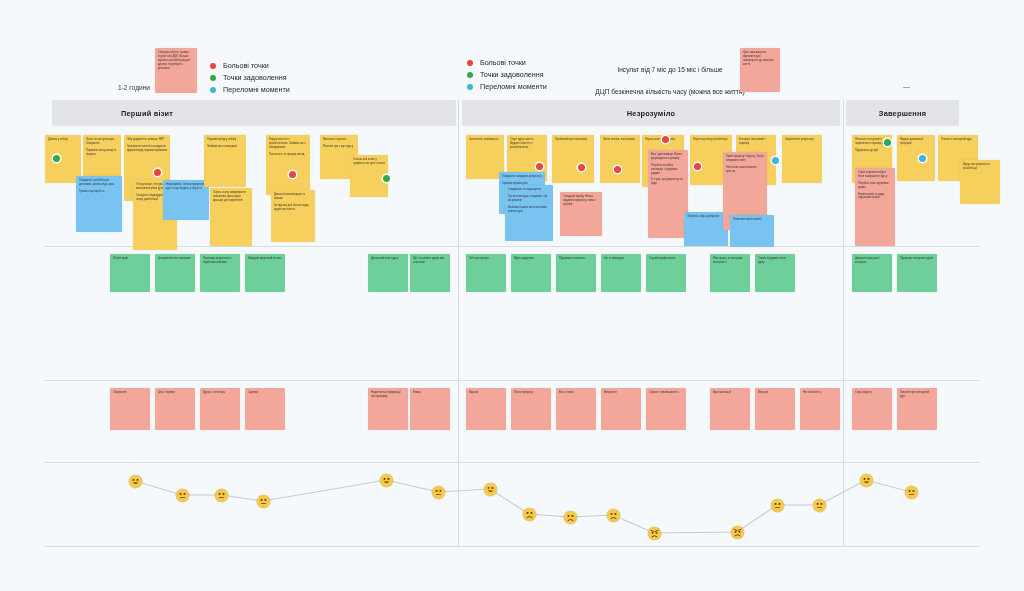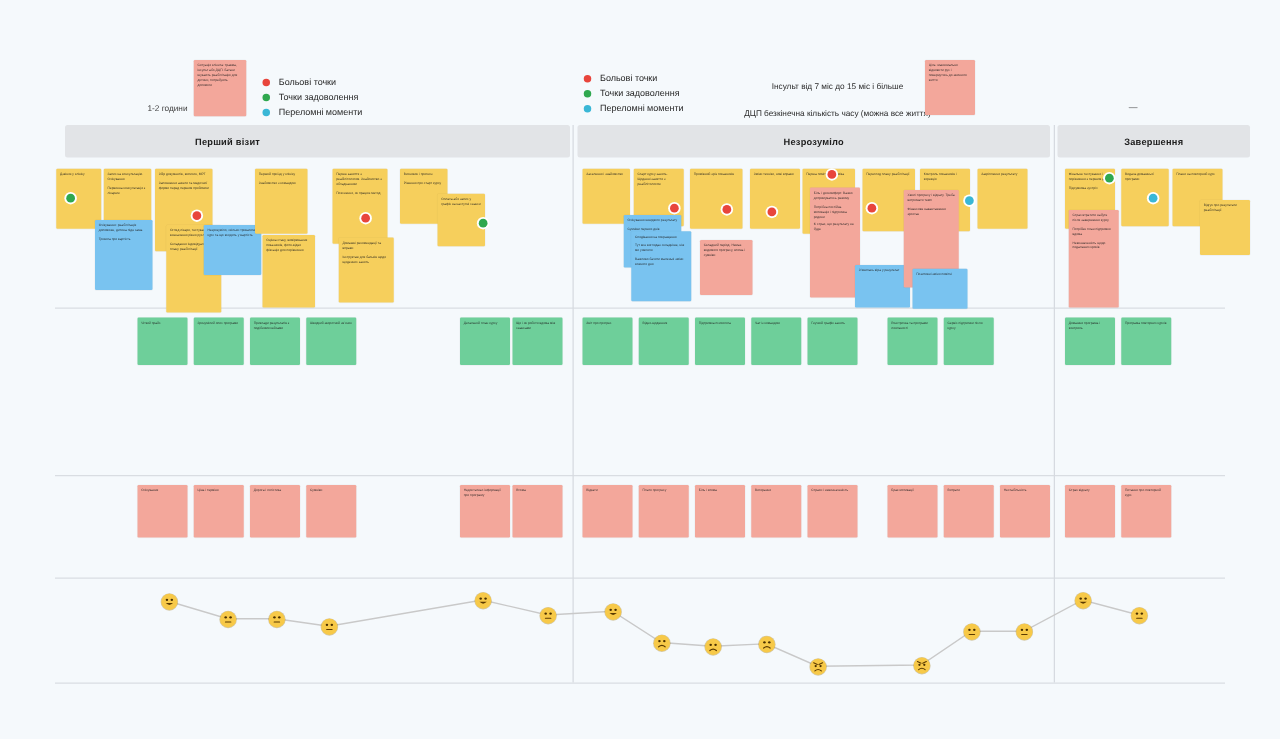--- a/index.html
+++ b/index.html
@@ -19,21 +19,21 @@
   .legend-dot{width:6px;height:6px;border-radius:50%;flex:0 0 auto;}
 
   .duration-label{position:absolute;font-size:6.6px;color:#3a3a3a;white-space:nowrap;}
   .center-note{position:absolute;font-size:6.6px;color:#2b2b2b;white-space:nowrap;text-align:center;}
   .dash-label{position:absolute;font-size:7px;color:#555;}
 
   
   .phase{position:absolute;height:26px;background:#e2e4e7;border-radius:2px;
          display:flex;align-items:center;}
   .phase span{font-size:7.4px;font-weight:bold;color:#1e1e1e;letter-spacing:.2px;}
-  .phase.left span{padding-left:69px;margin-left:35px;}
+  .phase.left span{padding-left:69px;}
   .phase.center{justify-content:center;}
 
   
   .rule{position:absolute;height:1px;background:#d9dde2;}
   .vrule{position:absolute;width:1px;background:#d6dae0;}
 
   
   .note{position:absolute;box-sizing:border-box;padding:3px 3px 2px 3px;
         overflow:hidden;border-radius:1px;
         box-shadow:0 0 0 .5px rgba(0,0,0,.045);}
@@ -106,21 +106,21 @@
         <span class="t">Ціль: максимально відновити рух і повернутись до звичного життя</span>
       </div>
     </div>
 
   <div class="phase left" style="left:52px;top:100px;width:404px;">
     <span>Перший візит</span>
   </div>
   <div class="phase center" style="left:462px;top:100px;width:378px;">
     <span>Незрозуміло</span>
   </div>
-  <div class="phase center" style="left:846px;top:100px;width:154px;">
+  <div class="phase center" style="left:846px;top:100px;width:113px;">
     <span>Завершення</span>
   </div>
 
   <div class="rule" style="left:44px;top:246px;width:936px;"></div>
   <div class="rule" style="left:44px;top:380px;width:936px;"></div>
   <div class="rule" style="left:44px;top:462px;width:936px;"></div>
   <div class="rule" style="left:44px;top:546px;width:936px;"></div>
 
   <div class="vrule" style="left:458px;top:100px;height:446px;"></div>
   <div class="vrule" style="left:843px;top:100px;height:446px;"></div>

